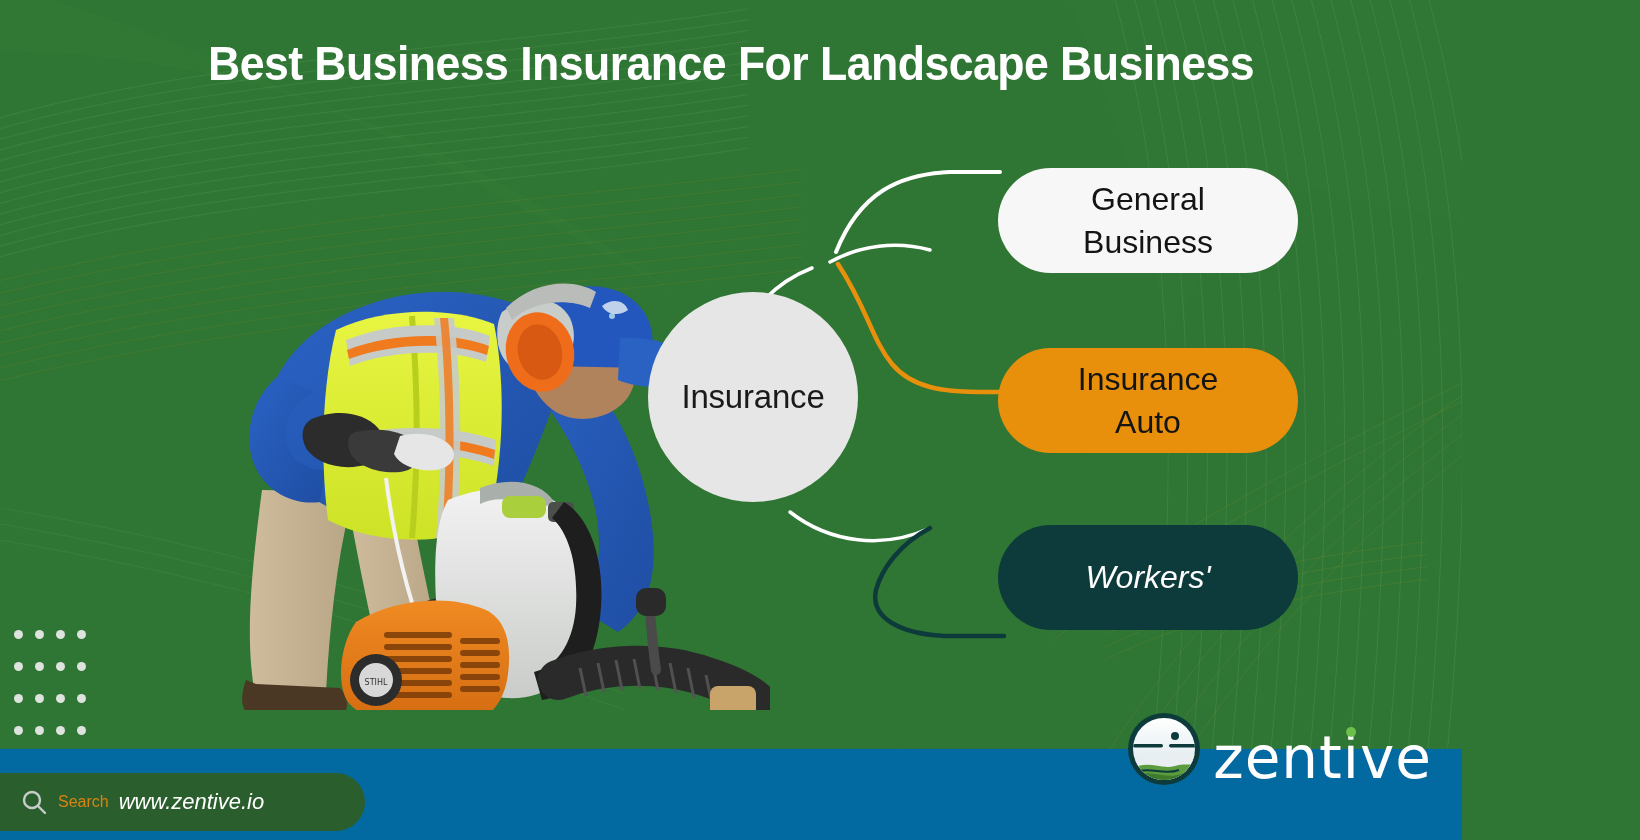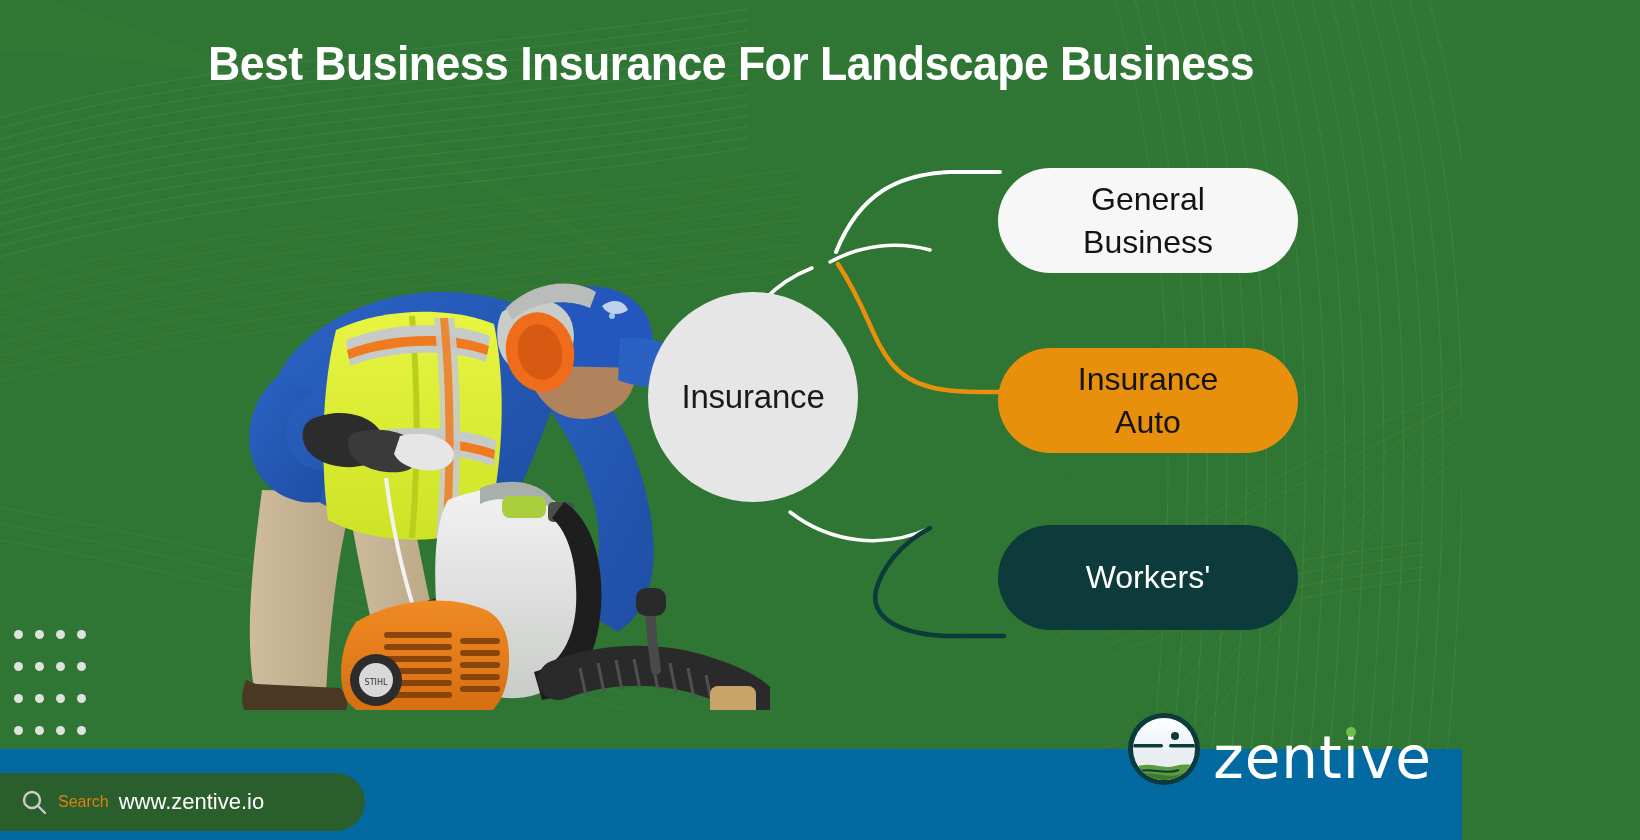--- a/index.html
+++ b/index.html
@@ -94,21 +94,21 @@
     align-items: center;
     justify-content: center;
     text-align: center;
     font-size: 32px;
     line-height: 1.33;
     z-index: 16;
     padding: 8px 14px;
   }
   #pill-general   { left: 998px; top: 168px;  background: #f7f7f7; color: #141414; }
   #pill-auto      { left: 998px; top: 348px;  background: #e8900c; color: #141414; }
-  #pill-workers   { left: 998px; top: 525px;  background: #0d3b3b; color: #ffffff; }
+  #pill-workers   { left: 998px; top: 525px;  background: #0d3b3b; color: #ffffff; font-style: italic; }
 
   
   #dot-grid {
     position: absolute;
     left: 14px;
     top: 630px;
     width: 84px;
     height: 128px;
     display: grid;
     grid-template-columns: repeat(4, 1fr);
@@ -132,21 +132,21 @@
     background: #2a5e2d;
     border-radius: 29px;
     display: flex;
     align-items: center;
     padding-left: 60px;
     gap: 10px;
     z-index: 25;
   }
   #search-icon { flex: 0 0 auto; display:flex; align-items:center; }
   #search-placeholder { color: #d98313; font-size: 16px; }
-  #search-value { color: #ffffff; font-size: 22px; }
+  #search-value { color: #ffffff; font-size: 22px; font-style: italic; }
 
   
   #logo {
     position: absolute;
     right: 30px;
     bottom: 48px;
     display: flex;
     align-items: flex-end;
     gap: 10px;
     z-index: 25;

